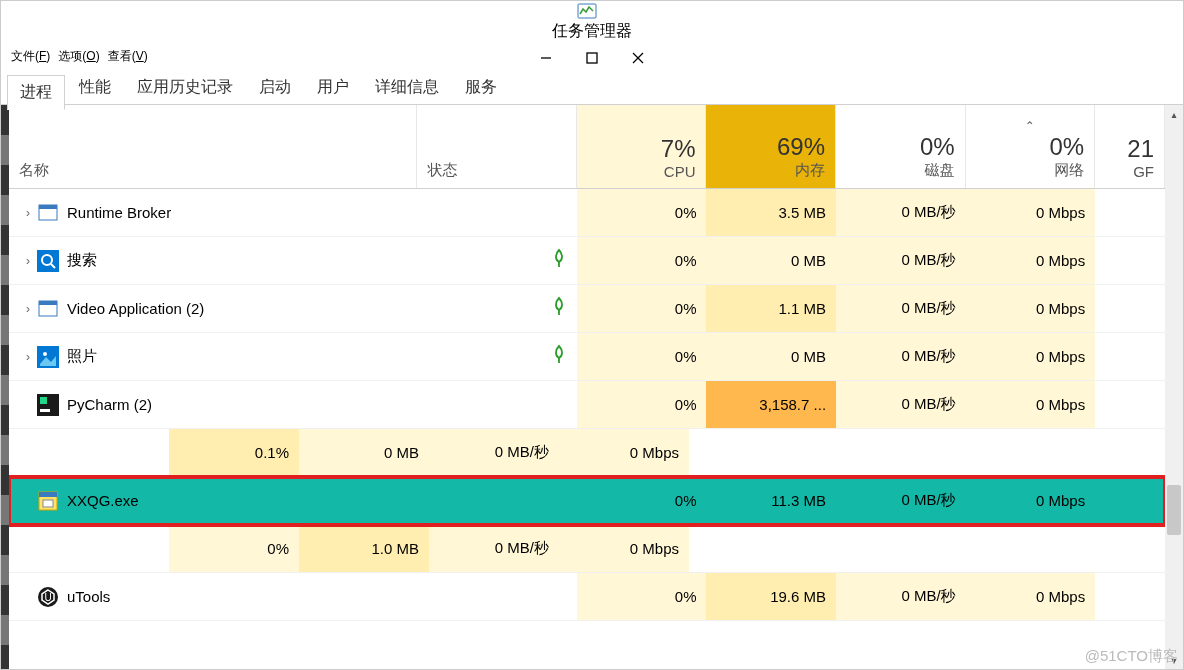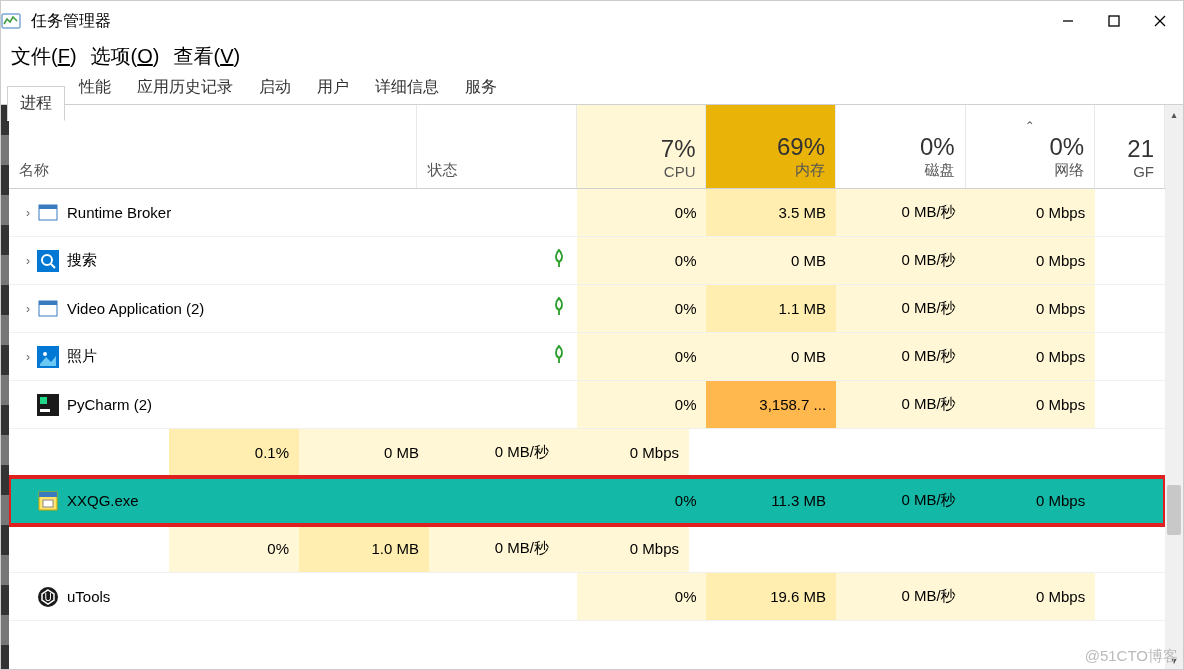--- a/index.html
+++ b/index.html
@@ -1,28 +1,28 @@
 <!DOCTYPE html>
 <html><head>
 <meta charset="utf-8">
 <style>
   * { box-sizing: border-box; margin: 0; padding: 0; }
   body { font-family: "Microsoft YaHei", "Segoe UI", sans-serif; font-size: 15px; color: #000; background: #fff; width: 1184px; height: 670px; overflow: hidden; position: relative; }
   .window { width: 1184px; height: 670px; background: #fff; display: flex; flex-direction: column; border: 1px solid #ccc; }
-  .titlebar { height: 40px; display: flex; align-items: center; padding: 0 0; }
+  .titlebar { height: 40px; display: flex; align-items: center; padding: 0 0; flex-direction: column; }
   .titlebar .app-icon { width: 20px; height: 20px; margin-right: 10px; }
   .titlebar .title { flex: 1; font-size: 16px; }
   .win-controls { display: flex; align-items: center; }
   .win-controls .ctrl { width: 46px; height: 32px; display: flex; align-items: center; justify-content: center; cursor: pointer; }
-  .menubar { height: 30px; display: flex; align-items: center; padding: 0 10px; gap: 14px; font-size: 20px; }
+  .menubar { height: 30px; display: flex; align-items: center; padding: 0 10px; gap: 8px; font-size: 12px; }
   .menubar .menu-item { cursor: pointer; }
   .menubar .underline { text-decoration: underline; }
   .tabbar { height: 34px; display: flex; align-items: flex-end; border-bottom: 1px solid #d0d0d0; padding: 0 6px; gap: 2px; font-size: 16px; }
   .tabbar .tab { padding: 6px 12px; cursor: pointer; color: #333; }
-  .tabbar .tab.active { border: 1px solid #d0d0d0; border-bottom: 1px solid #fff; background: #fff; position: relative; top: 17px; }
+  .tabbar .tab.active { border: 1px solid #d0d0d0; border-bottom: 1px solid #fff; background: #fff; position: relative; top: 6px; }
   .content { flex: 1; display: flex; overflow: hidden; }
   .table-wrap { flex: 1; overflow: hidden; position: relative; }
   .left-edge { width: 8px; background: repeating-linear-gradient(#333 0, #333 30px, #777 30px, #777 60px); }
   .header-row { display: flex; height: 84px; border-bottom: 1px solid #d0d0d0; }
   .header-row .col { border-right: 1px solid #e8e8e8; display: flex; flex-direction: column; justify-content: flex-end; padding: 6px 10px 8px 10px; color: #555; font-size: 15px; }
   .header-row .col .pct { text-align: right; font-size: 24px; color: #333; }
   .header-row .col .lbl { text-align: right; }
   .header-row .col.name-col .lbl, .header-row .col.status-col .lbl { text-align: left; }
   .header-row .col.sort { padding-top: 2px; }
   .sort-caret { font-size: 12px; text-align: center; color: #666; }

